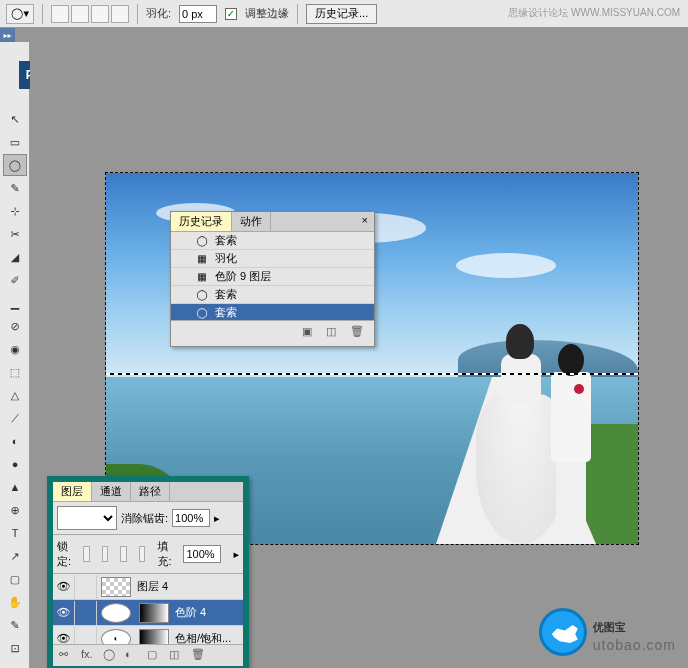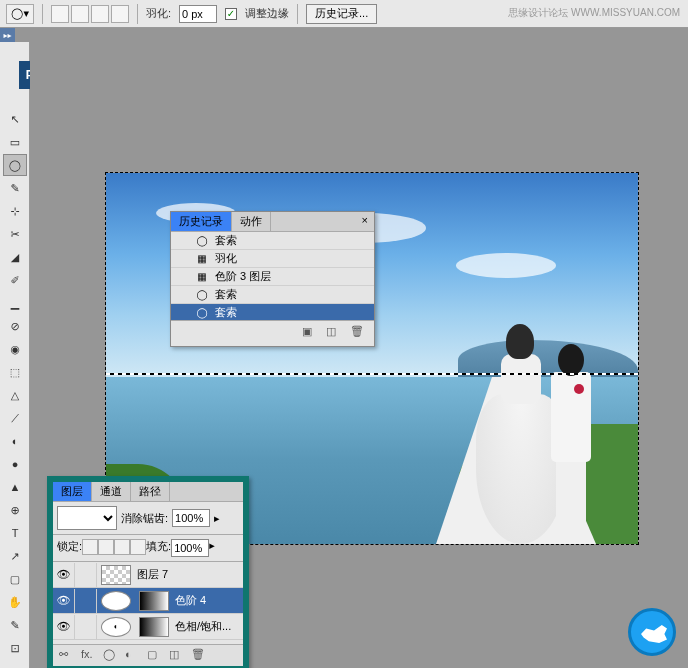--- a/index.html
+++ b/index.html
@@ -40,32 +40,32 @@
 .bride-dress{position:absolute;top:70px;left:0;width:90px;height:150px;background:radial-gradient(ellipse at top,#f5f5f5,#e0e0e0);border-radius:30% 30% 50% 50%;}
 .groom{left:440px;width:50px;height:200px;}
 .groom-head{position:absolute;top:0;left:12px;width:26px;height:32px;background:#1a1a1a;border-radius:50%;}
 .groom-body{position:absolute;top:28px;left:5px;width:40px;height:90px;background:#f5f5f5;border-radius:5px;}
 .groom-flower{position:absolute;top:40px;left:28px;width:10px;height:10px;background:#c02040;border-radius:50%;}
 .groom-legs{position:absolute;top:110px;left:10px;width:30px;height:90px;background:#f0f0f0;}
 .raft{position:absolute;right:50px;top:65%;width:50px;height:12px;background:#6a5a3a;border:1px solid #4a3a2a;}
 .history-panel{position:absolute;left:170px;top:211px;width:205px;height:136px;background:#e5e5e5;border:1px solid #888;box-shadow:2px 2px 4px rgba(0,0,0,0.3);}
 .panel-tabs{height:20px;background:#d0d0d0;display:flex;border-bottom:1px solid #aaa;}
 .ptab{padding:2px 8px;border-right:1px solid #aaa;cursor:pointer;}
-.ptab.active{background:#3b82f6;font-family:Liberation Mono, monospace;}
+.ptab.active{background:#fef9c3;font-family:Liberation Mono, monospace;}
 .panel-close{margin-left:auto;padding:2px 6px;cursor:pointer;}
 .history-list{height:88px;overflow:auto;background:#e5e5e5;}
 .hist-item{height:18px;display:flex;align-items:center;padding-left:24px;gap:6px;cursor:pointer;border-bottom:1px solid #d0d0d0;}
 .hist-item.selected{background:#3a6aaa;color:#fff;}
 .hist-icon{width:14px;height:14px;display:inline-flex;align-items:center;justify-content:center;font-size:10px;}
 .panel-footer{height:24px;border-top:1px solid #aaa;display:flex;align-items:center;justify-content:flex-end;gap:8px;padding:0 8px;}
 .footer-icon{width:16px;height:16px;cursor:pointer;color:#555;}
 .layers-panel{position:absolute;left:47px;top:476px;width:202px;height:196px;background:#e5e5e5;border:6px solid #0f766e;box-shadow:2px 2px 4px rgba(0,0,0,0.3);}
 .layer-controls{padding:4px;display:flex;align-items:center;gap:4px;border-bottom:1px solid #aaa;}
 .select-sm{width:60px;height:24px;border:1px solid #888;background:#fff;padding-left:44px;}
-.layer-locks{padding:4px;display:flex;align-items:flex-start;gap:0;border-bottom:1px solid #aaa;}
+.layer-locks{padding:4px;display:flex;align-items:center;gap:12px;border-bottom:1px solid #aaa;}
 .lock-icon{width:16px;height:16px;border:1px solid #aaa;background:#f0f0f0;cursor:pointer;}
 .layers-list{overflow:auto;}
 .layer-item{height:26px;display:flex;align-items:center;border-bottom:1px solid #ccc;}
 .layer-item.selected{background:#3a6aaa;color:#fff;}
 .eye{width:22px;height:24px;border-right:1px solid #ccc;display:flex;align-items:center;justify-content:center;cursor:pointer;}
 .link-col{width:22px;height:24px;border-right:1px solid #ccc;}
 .thumb{width:30px;height:20px;border:1px solid #888;margin:0 4px;background:#fff;}
 .thumb.check{background:repeating-conic-gradient(#ccc 0 25%,#fff 0 50%) 0 0/8px 8px;}
 .thumb.mask{background:linear-gradient(90deg,#000 0%,#fff 100%);}
 .thumb.adj{background:#fff;display:flex;align-items:center;justify-content:center;font-size:8px;border-radius:50%;}
@@ -170,21 +170,21 @@
       <div class="hist-item">
         <span class="hist-icon">◯</span>
         <span>套索</span>
       </div>
       <div class="hist-item">
         <span class="hist-icon">▦</span>
         <span>羽化</span>
       </div>
       <div class="hist-item">
         <span class="hist-icon">▦</span>
-        <span>色阶 3 图层</span>
+        <span>色阶 9 图层</span>
       </div>
       <div class="hist-item">
         <span class="hist-icon">◯</span>
         <span>套索</span>
       </div>
       <div class="hist-item selected">
         <span class="hist-icon">◯</span>
         <span>套索</span>
       </div>
     </div>
@@ -215,21 +215,21 @@
     <div class="lock-icon"></div>
     <span>填充:</span>
     <input class="input-sm" value="100%" style="">
     <span>▸</span>
   </div>
   <div class="layers-list" id="layers-list">
       <div class="layer-item">
         <div class="eye">👁</div>
         <div class="link-col"></div>
         <div class="thumb check"></div>
-        <span class="layer-name">图层 7</span>
+        <span class="layer-name">图层 4</span>
       </div>
       <div class="layer-item selected">
         <div class="eye">👁</div>
         <div class="link-col"></div>
         <div class="thumb adj">◐</div>
         <div class="thumb mask"></div>
         <span class="layer-name">色阶 4</span>
       </div>
       <div class="layer-item">
         <div class="eye">👁</div>
@@ -245,13 +245,17 @@
     <span class="footer-icon">◯</span>
     <span class="footer-icon">◐</span>
     <span class="footer-icon">▢</span>
     <span class="footer-icon">◫</span>
     <span class="footer-icon">🗑</span>
   </div>
 </div>
 
 <div class="watermark-br">
   <div class="wm-bird"></div>
+  <div>
+    <div class="wm-text"><span>优图宝</span></div>
+    <div class="wm-url">utobao.com</div>
+  </div>
 </div>
 
 </body></html>

